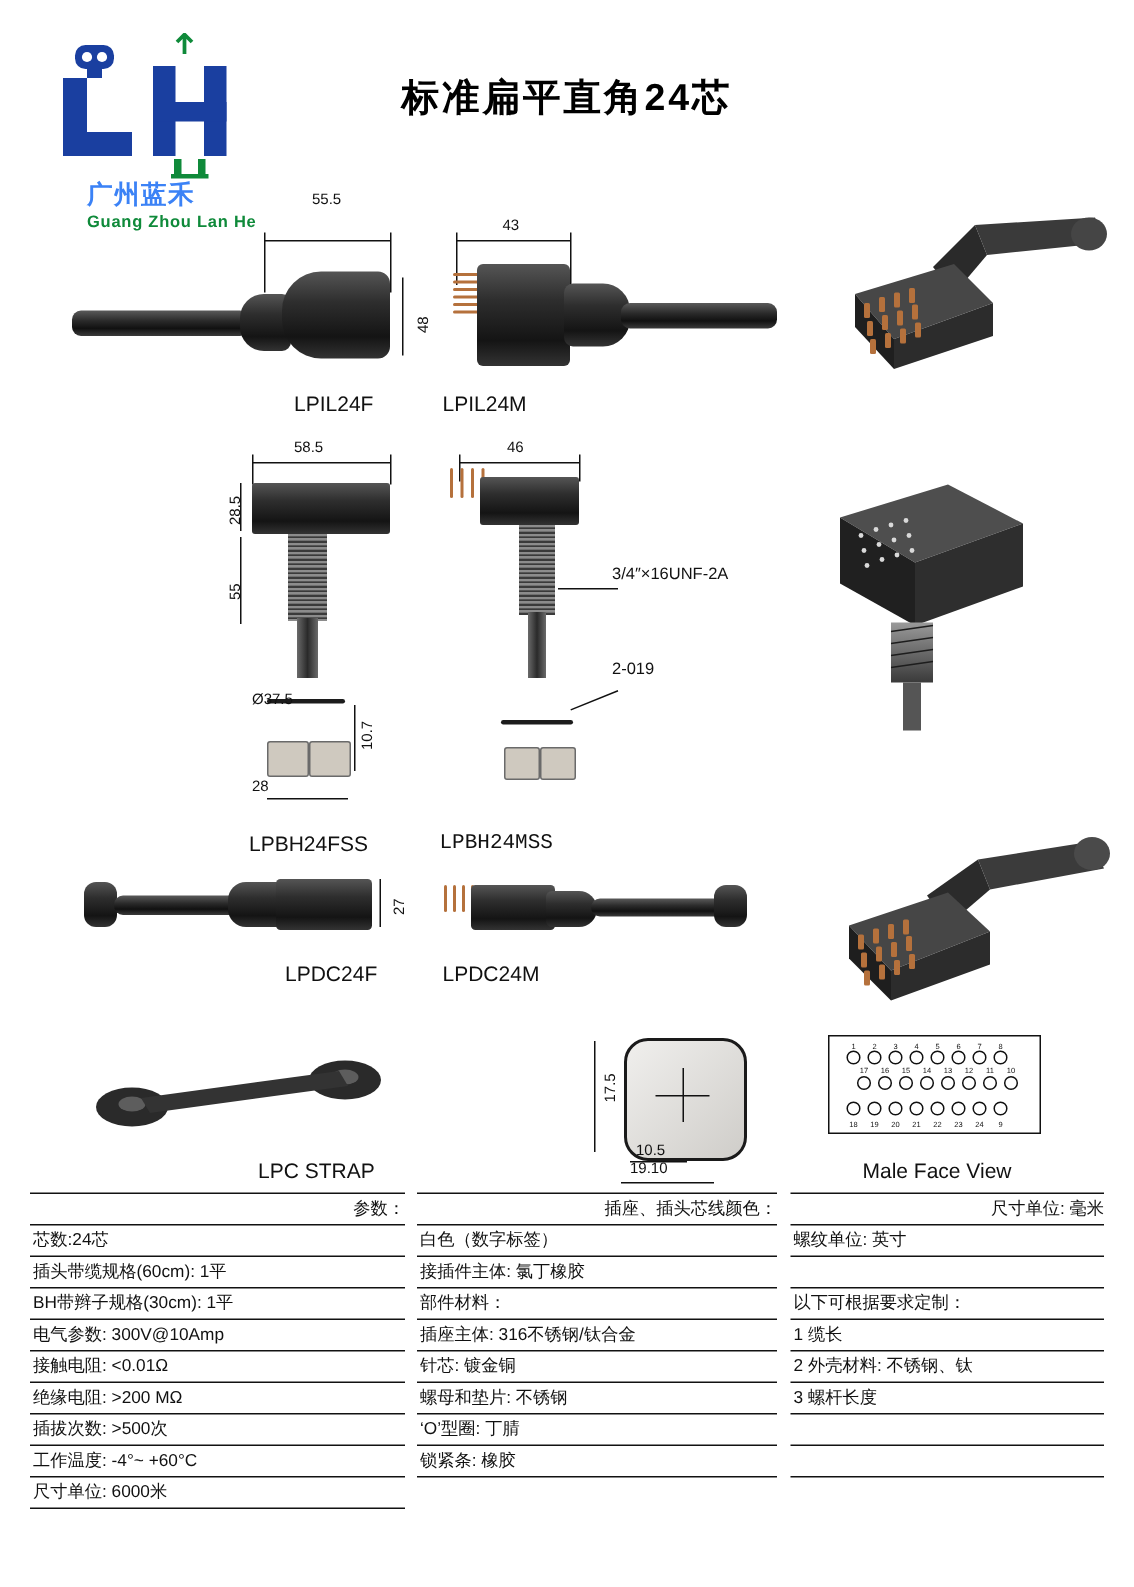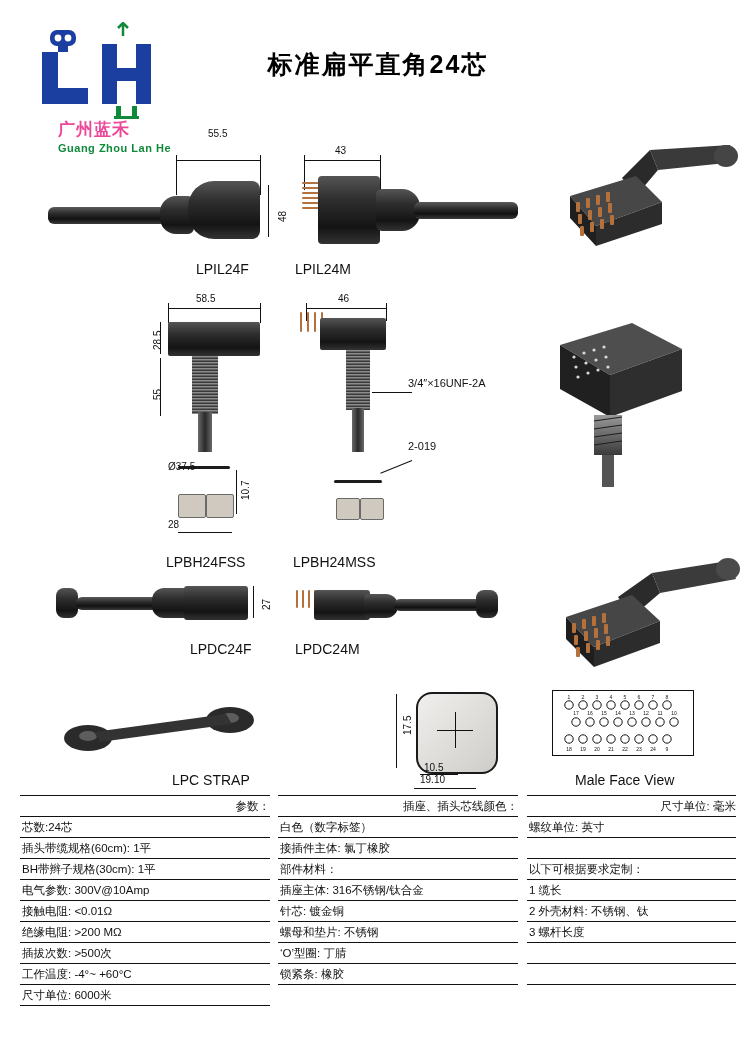--- a/index.html
+++ b/index.html
@@ -8,21 +8,21 @@
     background:#ffffff;
     font-family:"Liberation Sans","DejaVu Sans",sans-serif;
     color:#111;
     position:relative;
     overflow:hidden;
   }
   .page{position:relative;width:756px;height:1058px;}
 
   
   .logo{position:absolute;left:28px;top:22px;width:160px;height:120px;}
-  .logo-cn{position:absolute;left:30px;top:96px;font-size:17px;font-weight:bold;color:#ec4899;letter-spacing:1px;}
+  .logo-cn{position:absolute;left:30px;top:96px;font-size:17px;font-weight:bold;color:#3b82f6;letter-spacing:1px;}
   .logo-en{position:absolute;left:30px;top:120px;font-size:11px;font-weight:bold;color:#0f8a3a;letter-spacing:0.5px;}
 
   
   .title{
     position:absolute;left:0;top:48px;width:756px;text-align:center;
     font-size:25px;font-weight:bold;letter-spacing:2px;color:#000;
   }
 
   
   .lbl{position:absolute;font-size:13px;color:#111;white-space:nowrap;}
@@ -214,21 +214,21 @@
         <line x1="54" y1="116" x2="82" y2="112"></line>
           <line x1="54" y1="124" x2="82" y2="120"></line>
         <line x1="54" y1="132" x2="82" y2="128"></line>
           <line x1="54" y1="140" x2="82" y2="136"></line>
       </g>
       <rect x="62" y="150" width="12" height="32" fill="#555"></rect>
     </svg>
   </div>
 
   <div class="lbl" style="left:166px;top:554px;font-size:14px;">LPBH24FSS</div>
-  <div class="lbl" style="left:293px;top:554px;font-size:14px;">LPBH24MSS</div>
+  <div class="lbl" style="left:293px;top:554px;font-size:14px;font-family:Liberation Mono, monospace;">LPBH24MSS</div>
 
   <div class="body round" style="left:56px;top:588px;width:22px;height:30px;border-radius:8px;"></div>
   <div class="cable" style="left:76px;top:597px;width:84px;height:13px;"></div>
   <div class="body round" style="left:152px;top:588px;width:36px;height:30px;border-radius:12px 4px 4px 12px;"></div>
   <div class="body" style="left:184px;top:586px;width:64px;height:34px;border-radius:3px;"></div>
   <div class="dimtxt" style="left:261px;top:610px;transform:rotate(-90deg);transform-origin:left top;">27</div>
   <div class="ln vl" style="left:253px;top:586px;height:32px;"></div>
 
   <div class="pinrow" style="left:296px;top:590px;width:20px;height:22px;">
     <div class="pin" style="left:0;top:0;width:2px;height:18px;"></div>

